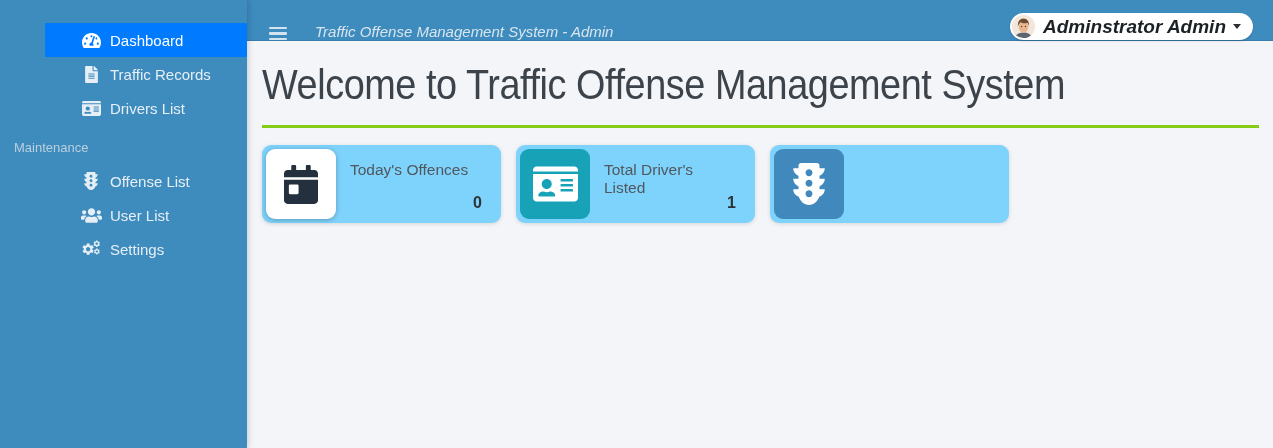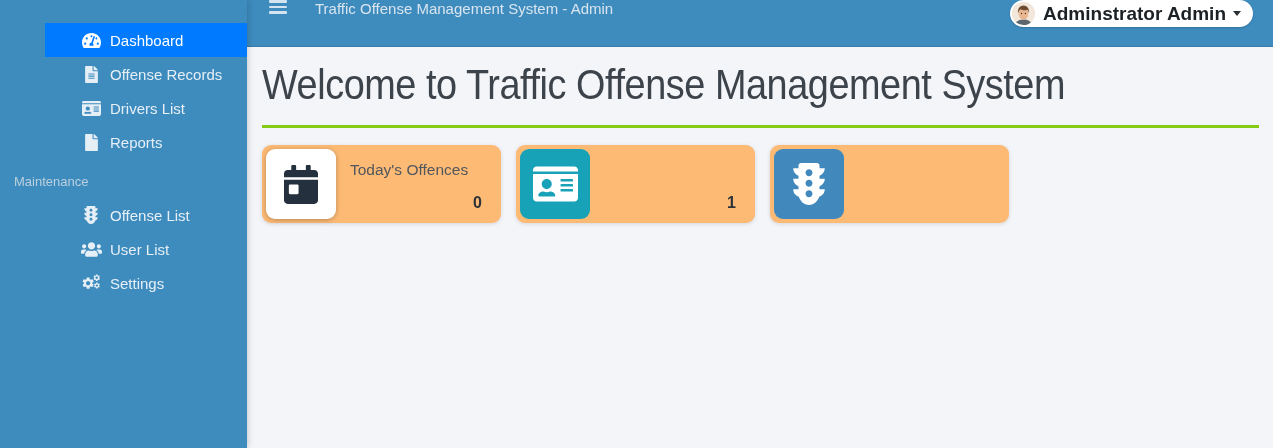--- a/index.html
+++ b/index.html
@@ -32,23 +32,23 @@
     display: flex; align-items: center; height: 34px; padding-left: 35px;
     color: #e6eff6; font-size: 15px; text-decoration: none; cursor: pointer; margin-left: 45px;
   }
   .nav-item.active { background: #007bff; color: #ffffff; }
   .nav-icon { width: 22px; display: flex; justify-content: center; align-items: center; margin-right: 8px; flex: none; }
   .nav-icon svg { fill: currentColor; }
   .section-header { color: #bad0de; font-size: 13px; padding: 15px 8px 9px 14px; }
 
   
   .navbar {
-    position: absolute; left: 247px; right: 0; top: 0; height: 47px;
-    background: #3e8bbe; display: flex; align-items: flex-start;
-    border-bottom: 1px solid rgba(0,0,0,0.10); z-index: 2;
+    position: absolute; left: 247px; right: 0; top: 0; height: 41px;
+    background: #3e8bbe; display: flex; align-items: flex-end;
+    border-bottom: 1px solid rgba(0,0,0,0.10); z-index: 2; font-style: italic;
   }
   .hamburger { margin-left: 22px; width: 18px; cursor: pointer; }
   .hamburger span { display: block; height: 2.5px; background: #d3e3ef; border-radius: 1px; margin-bottom: 3px; }
   .hamburger span:last-child { margin-bottom: 0; }
   .navbar-title { margin-left: 28px; color: #d8e5ef; font-size: 15px; }
 
   .user-pill {
     margin-left: auto; margin-right: 20px; background: #ffffff; height: 27px;
     border-radius: 14px; display: flex; align-items: center; padding: 0 12px 0 2px;
     cursor: pointer; box-shadow: 0 1px 2px rgba(0,0,0,0.18);
@@ -67,21 +67,21 @@
     background: #f3f5f9; padding: 12px 14px 0 15px;
   }
   .heading-wrap { border-bottom: 3px solid #84cc16; padding: 2px 0 16px; }
   .page-heading {
     font-size: 43px; font-weight: 400; color: #3c434b; white-space: nowrap;
     letter-spacing: -0.5px; transform: scaleX(0.88); transform-origin: left center;
   }
 
   .cards { display: flex; gap: 15px; margin-top: 17px; }
   .card {
-    width: 239px; height: 78px; background: #fdba74; border-radius: 9px;
+    width: 239px; height: 78px; background: #7dd3fc; border-radius: 9px;
     box-shadow: 0 1px 4px rgba(0,0,0,0.13); display: flex;
   }
   .tile {
     width: 70px; height: 70px; border-radius: 9px; margin: 4px;
     display: flex; align-items: center; justify-content: center; flex: none;
   }
   .tile svg { fill: currentColor; }
   .tile-white { background: #ffffff; box-shadow: 0 1px 5px rgba(0,0,0,0.28); color: #24303e; }
   .tile-teal  { background: #18a2b8; color: #ffffff; }
   .tile-blue  { background: #4189bd; color: #ffffff; }
@@ -102,37 +102,29 @@
           </svg>
       </span>
       <span class="nav-label">Dashboard</span>
     </a>
     <a class="nav-item">
       <span class="nav-icon">
         <svg width="13" height="17" viewBox="0 0 384 512">
             <path d="M224 136V0H24C10.7 0 0 10.7 0 24v464c0 13.3 10.7 24 24 24h336c13.3 0 24-10.7 24-24V160H248c-13.2 0-24-10.8-24-24zm64 236c0 6.6-5.4 12-12 12H108c-6.6 0-12-5.4-12-12v-8c0-6.6 5.4-12 12-12h168c6.6 0 12 5.4 12 12v8zm0-64c0 6.6-5.4 12-12 12H108c-6.6 0-12-5.4-12-12v-8c0-6.6 5.4-12 12-12h168c6.6 0 12 5.4 12 12v8zm0-72v8c0 6.6-5.4 12-12 12H108c-6.6 0-12-5.4-12-12v-8c0-6.6 5.4-12 12-12h168c6.6 0 12 5.4 12 12zm96-114.1v6.1H256V0h6.1c6.4 0 12.5 2.5 17 7l97.9 98c4.5 4.5 7 10.6 7 16.9z"></path>
           </svg>
       </span>
-      <span class="nav-label">Offense Records</span>
+      <span class="nav-label">Traffic Records</span>
     </a>
     <a class="nav-item">
       <span class="nav-icon">
         <svg width="19" height="17" viewBox="0 0 576 512">
             <path d="M528 32H48C21.5 32 0 53.5 0 80v16h576V80c0-26.5-21.5-48-48-48zM0 432c0 26.5 21.5 48 48 48h480c26.5 0 48-21.5 48-48V128H0v304zm352-232c0-4.4 3.6-8 8-8h144c4.4 0 8 3.6 8 8v16c0 4.4-3.6 8-8 8H360c-4.4 0-8-3.6-8-8v-16zm0 64c0-4.4 3.6-8 8-8h144c4.4 0 8 3.6 8 8v16c0 4.4-3.6 8-8 8H360c-4.4 0-8-3.6-8-8v-16zm0 64c0-4.4 3.6-8 8-8h144c4.4 0 8 3.6 8 8v16c0 4.4-3.6 8-8 8H360c-4.4 0-8-3.6-8-8v-16zM176 192c35.3 0 64 28.7 64 64s-28.7 64-64 64-64-28.7-64-64 28.7-64 64-64zM67.1 396.2C75.5 370.5 99.6 352 128 352h8.2c12.3 5.1 25.7 8 39.8 8s27.6-2.9 39.8-8h8.2c28.4 0 52.5 18.5 60.9 44.2 3.2 9.9-5.2 19.8-15.6 19.8H82.7c-10.4 0-18.8-10-15.6-19.8z"></path>
           </svg>
       </span>
       <span class="nav-label">Drivers List</span>
-    </a>
-    <a class="nav-item">
-      <span class="nav-icon">
-        <svg width="13" height="17" viewBox="0 0 384 512">
-            <path d="M224 136V0H24C10.7 0 0 10.7 0 24v464c0 13.3 10.7 24 24 24h336c13.3 0 24-10.7 24-24V160H248c-13.2 0-24-10.8-24-24zm160-14.1v6.1H256V0h6.1c6.4 0 12.5 2.5 17 7l97.9 98c4.5 4.5 7 10.6 7 16.9z"></path>
-          </svg>
-      </span>
-      <span class="nav-label">Reports</span>
     </a>
 
     <div class="section-header">Maintenance</div>
 
     <a class="nav-item">
       <span class="nav-icon">
         <svg width="14" height="18" viewBox="0 0 384 512">
             <path d="M384 192h-64v-37.88c37.2-13.22 64-48.38 64-90.12h-64V32c0-17.67-14.33-32-32-32H96C78.33 0 64 14.33 64 32v32H0c0 41.74 26.8 76.9 64 90.12V192H0c0 41.74 26.8 76.9 64 90.12V320H0c0 42.84 28.25 78.69 66.99 90.91C85.36 459.53 131.36 512 192 512s106.64-52.47 125.01-101.09C355.75 398.69 384 362.84 384 320h-64v-37.88c37.2-13.22 64-48.38 64-90.12zM192 416c-23.35 0-42.28-18.95-42.28-42.28s18.93-42.28 42.28-42.28 42.28 18.95 42.28 42.28S215.35 416 192 416zm0-128c-23.35 0-42.28-18.95-42.28-42.28s18.93-42.28 42.28-42.28 42.28 18.95 42.28 42.28S215.35 288 192 288zm0-128c-23.35 0-42.28-18.95-42.28-42.28S168.65 75.43 192 75.43s42.28 18.95 42.28 42.28S215.35 160 192 160z"></path>
           </svg>
       </span>
@@ -207,20 +199,21 @@
       </div>
     </div>
 
     <div class="card">
       <div class="tile tile-teal">
         <svg width="45" height="40" viewBox="0 0 576 512">
             <path d="M528 32H48C21.5 32 0 53.5 0 80v16h576V80c0-26.5-21.5-48-48-48zM0 432c0 26.5 21.5 48 48 48h480c26.5 0 48-21.5 48-48V128H0v304zm352-232c0-4.4 3.6-8 8-8h144c4.4 0 8 3.6 8 8v16c0 4.4-3.6 8-8 8H360c-4.4 0-8-3.6-8-8v-16zm0 64c0-4.4 3.6-8 8-8h144c4.4 0 8 3.6 8 8v16c0 4.4-3.6 8-8 8H360c-4.4 0-8-3.6-8-8v-16zm0 64c0-4.4 3.6-8 8-8h144c4.4 0 8 3.6 8 8v16c0 4.4-3.6 8-8 8H360c-4.4 0-8-3.6-8-8v-16zM176 192c35.3 0 64 28.7 64 64s-28.7 64-64 64-64-28.7-64-64 28.7-64 64-64zM67.1 396.2C75.5 370.5 99.6 352 128 352h8.2c12.3 5.1 25.7 8 39.8 8s27.6-2.9 39.8-8h8.2c28.4 0 52.5 18.5 60.9 44.2 3.2 9.9-5.2 19.8-15.6 19.8H82.7c-10.4 0-18.8-10-15.6-19.8z"></path>
           </svg>
       </div>
       <div class="card-body">
+        <div class="card-title">Total Driver's Listed</div>
         <div class="card-value">1</div>
       </div>
     </div>
 
     <div class="card">
       <div class="tile tile-blue">
         <svg width="32" height="42" viewBox="0 0 384 512">
             <path d="M384 192h-64v-37.88c37.2-13.22 64-48.38 64-90.12h-64V32c0-17.67-14.33-32-32-32H96C78.33 0 64 14.33 64 32v32H0c0 41.74 26.8 76.9 64 90.12V192H0c0 41.74 26.8 76.9 64 90.12V320H0c0 42.84 28.25 78.69 66.99 90.91C85.36 459.53 131.36 512 192 512s106.64-52.47 125.01-101.09C355.75 398.69 384 362.84 384 320h-64v-37.88c37.2-13.22 64-48.38 64-90.12zM192 416c-23.35 0-42.28-18.95-42.28-42.28s18.93-42.28 42.28-42.28 42.28 18.95 42.28 42.28S215.35 416 192 416zm0-128c-23.35 0-42.28-18.95-42.28-42.28s18.93-42.28 42.28-42.28 42.28 18.95 42.28 42.28S215.35 288 192 288zm0-128c-23.35 0-42.28-18.95-42.28-42.28S168.65 75.43 192 75.43s42.28 18.95 42.28 42.28S215.35 160 192 160z"></path>
           </svg>
       </div>

